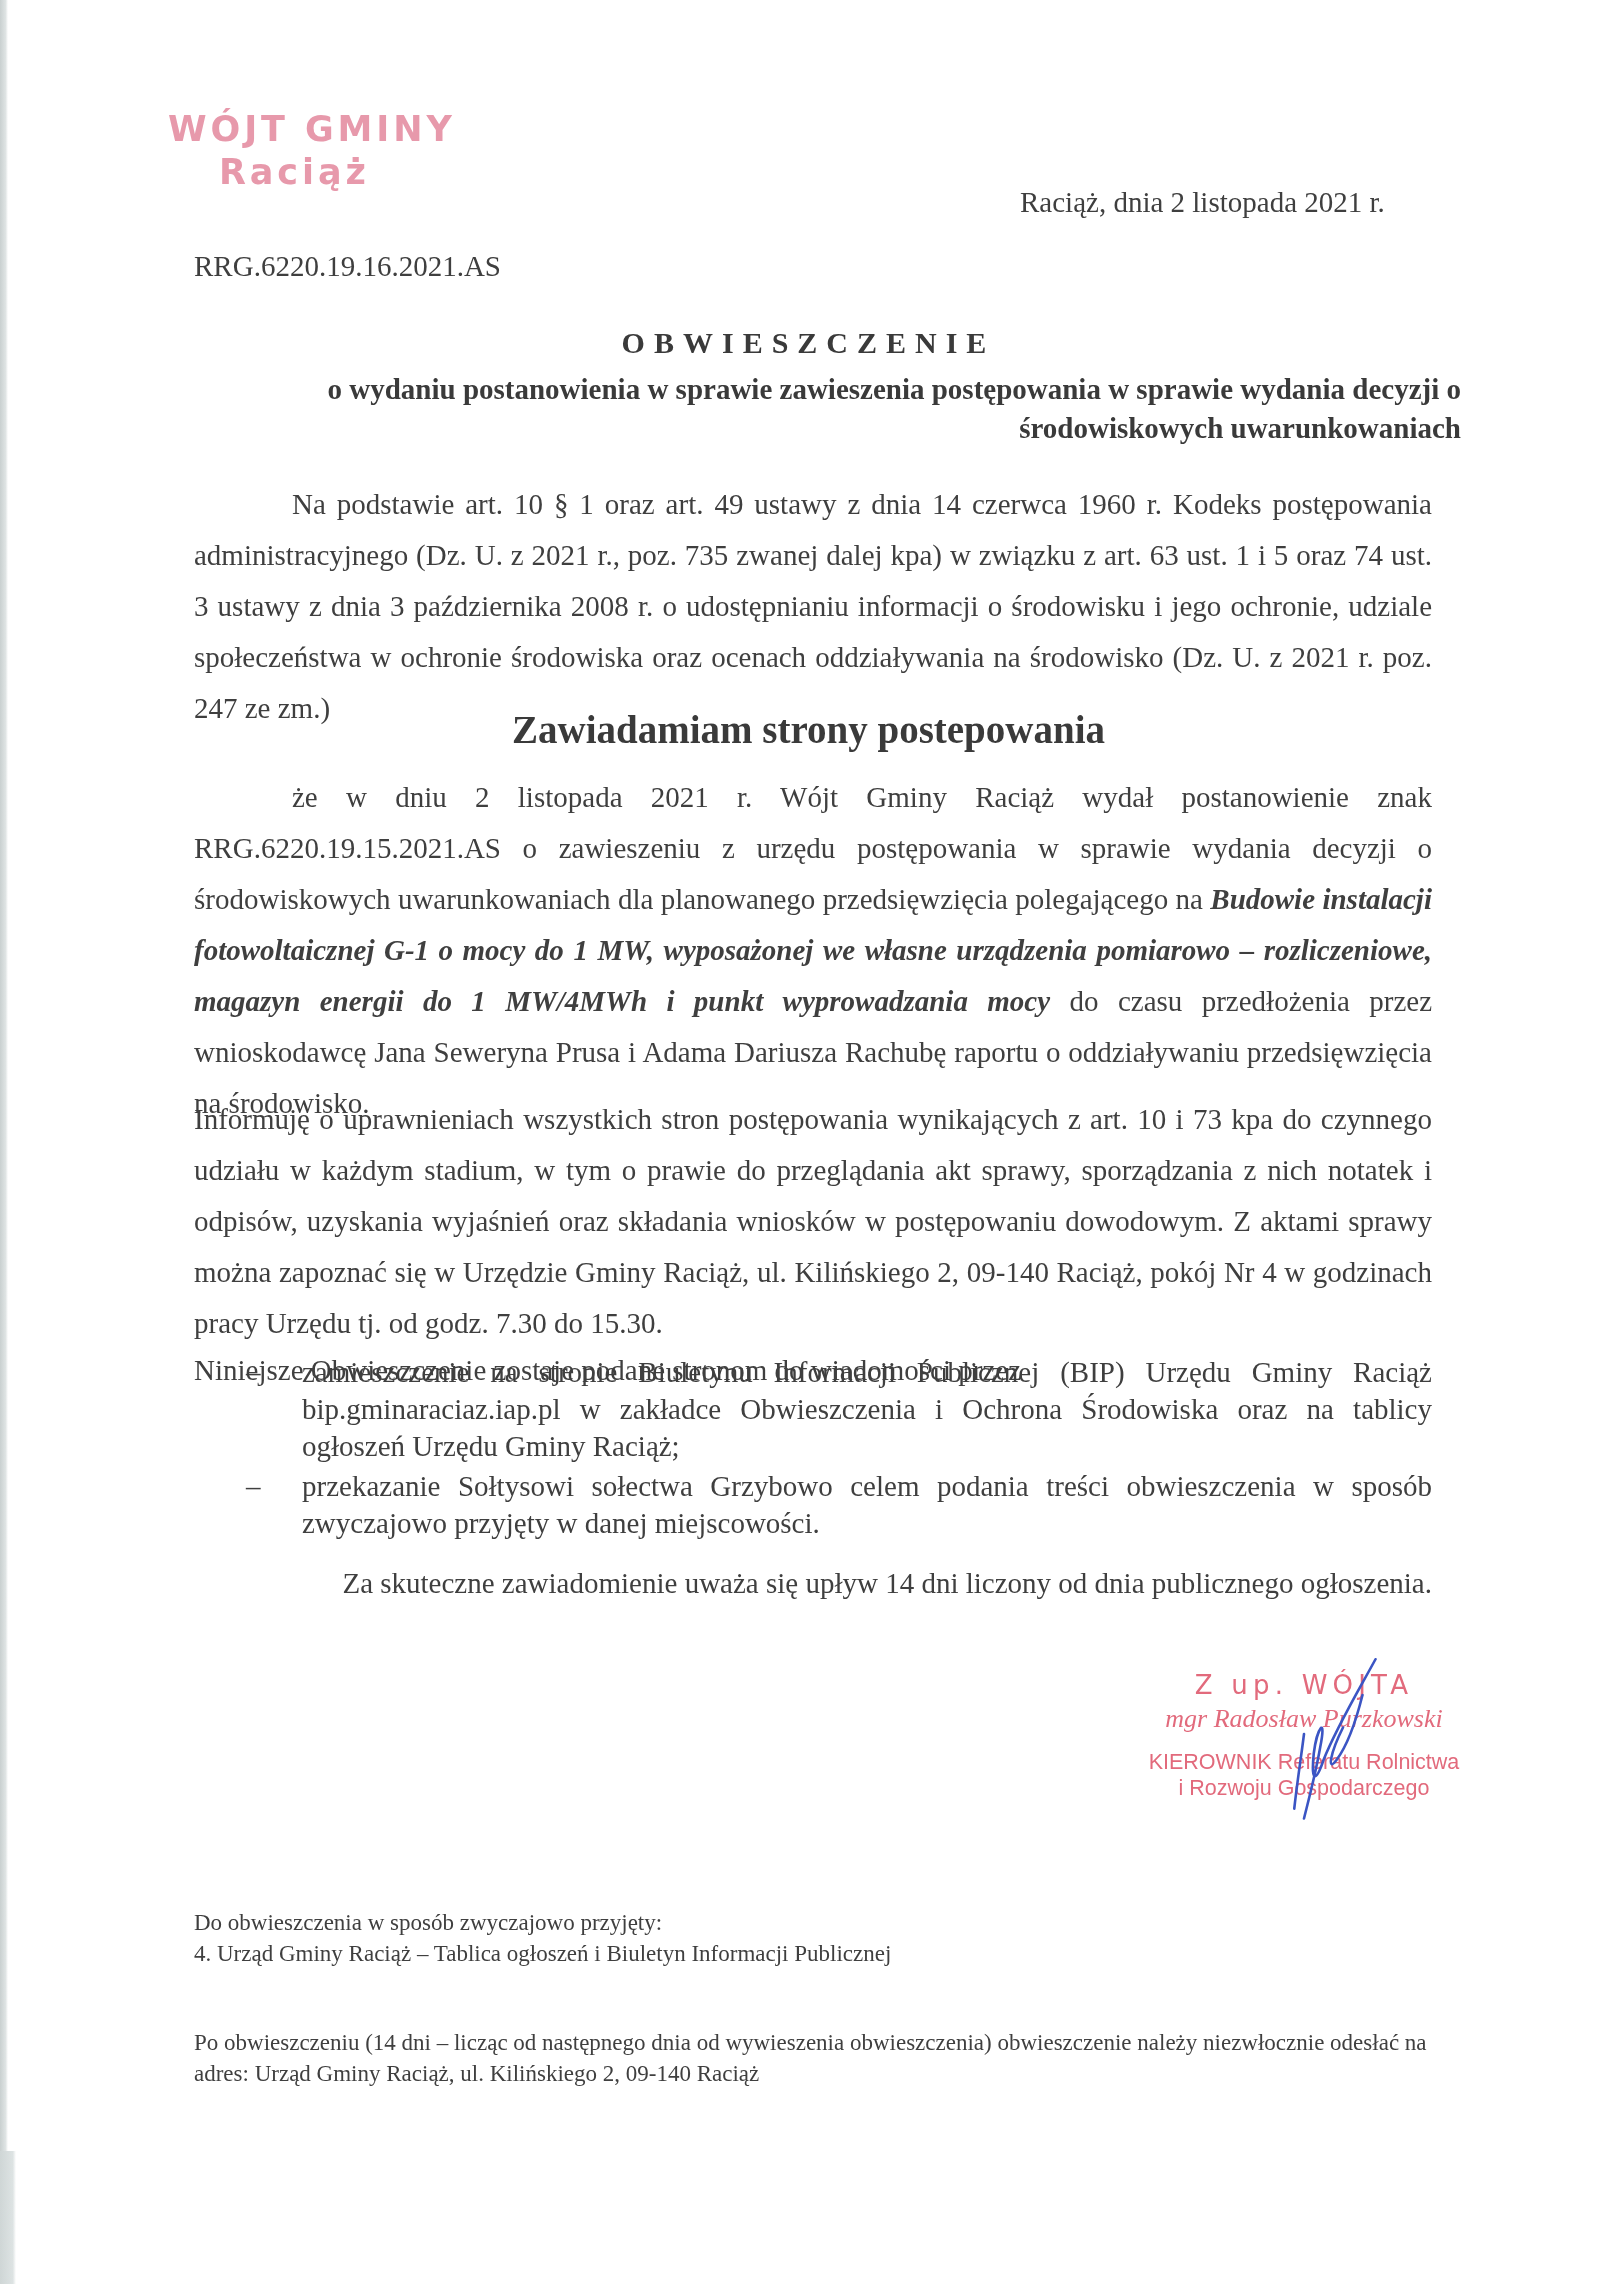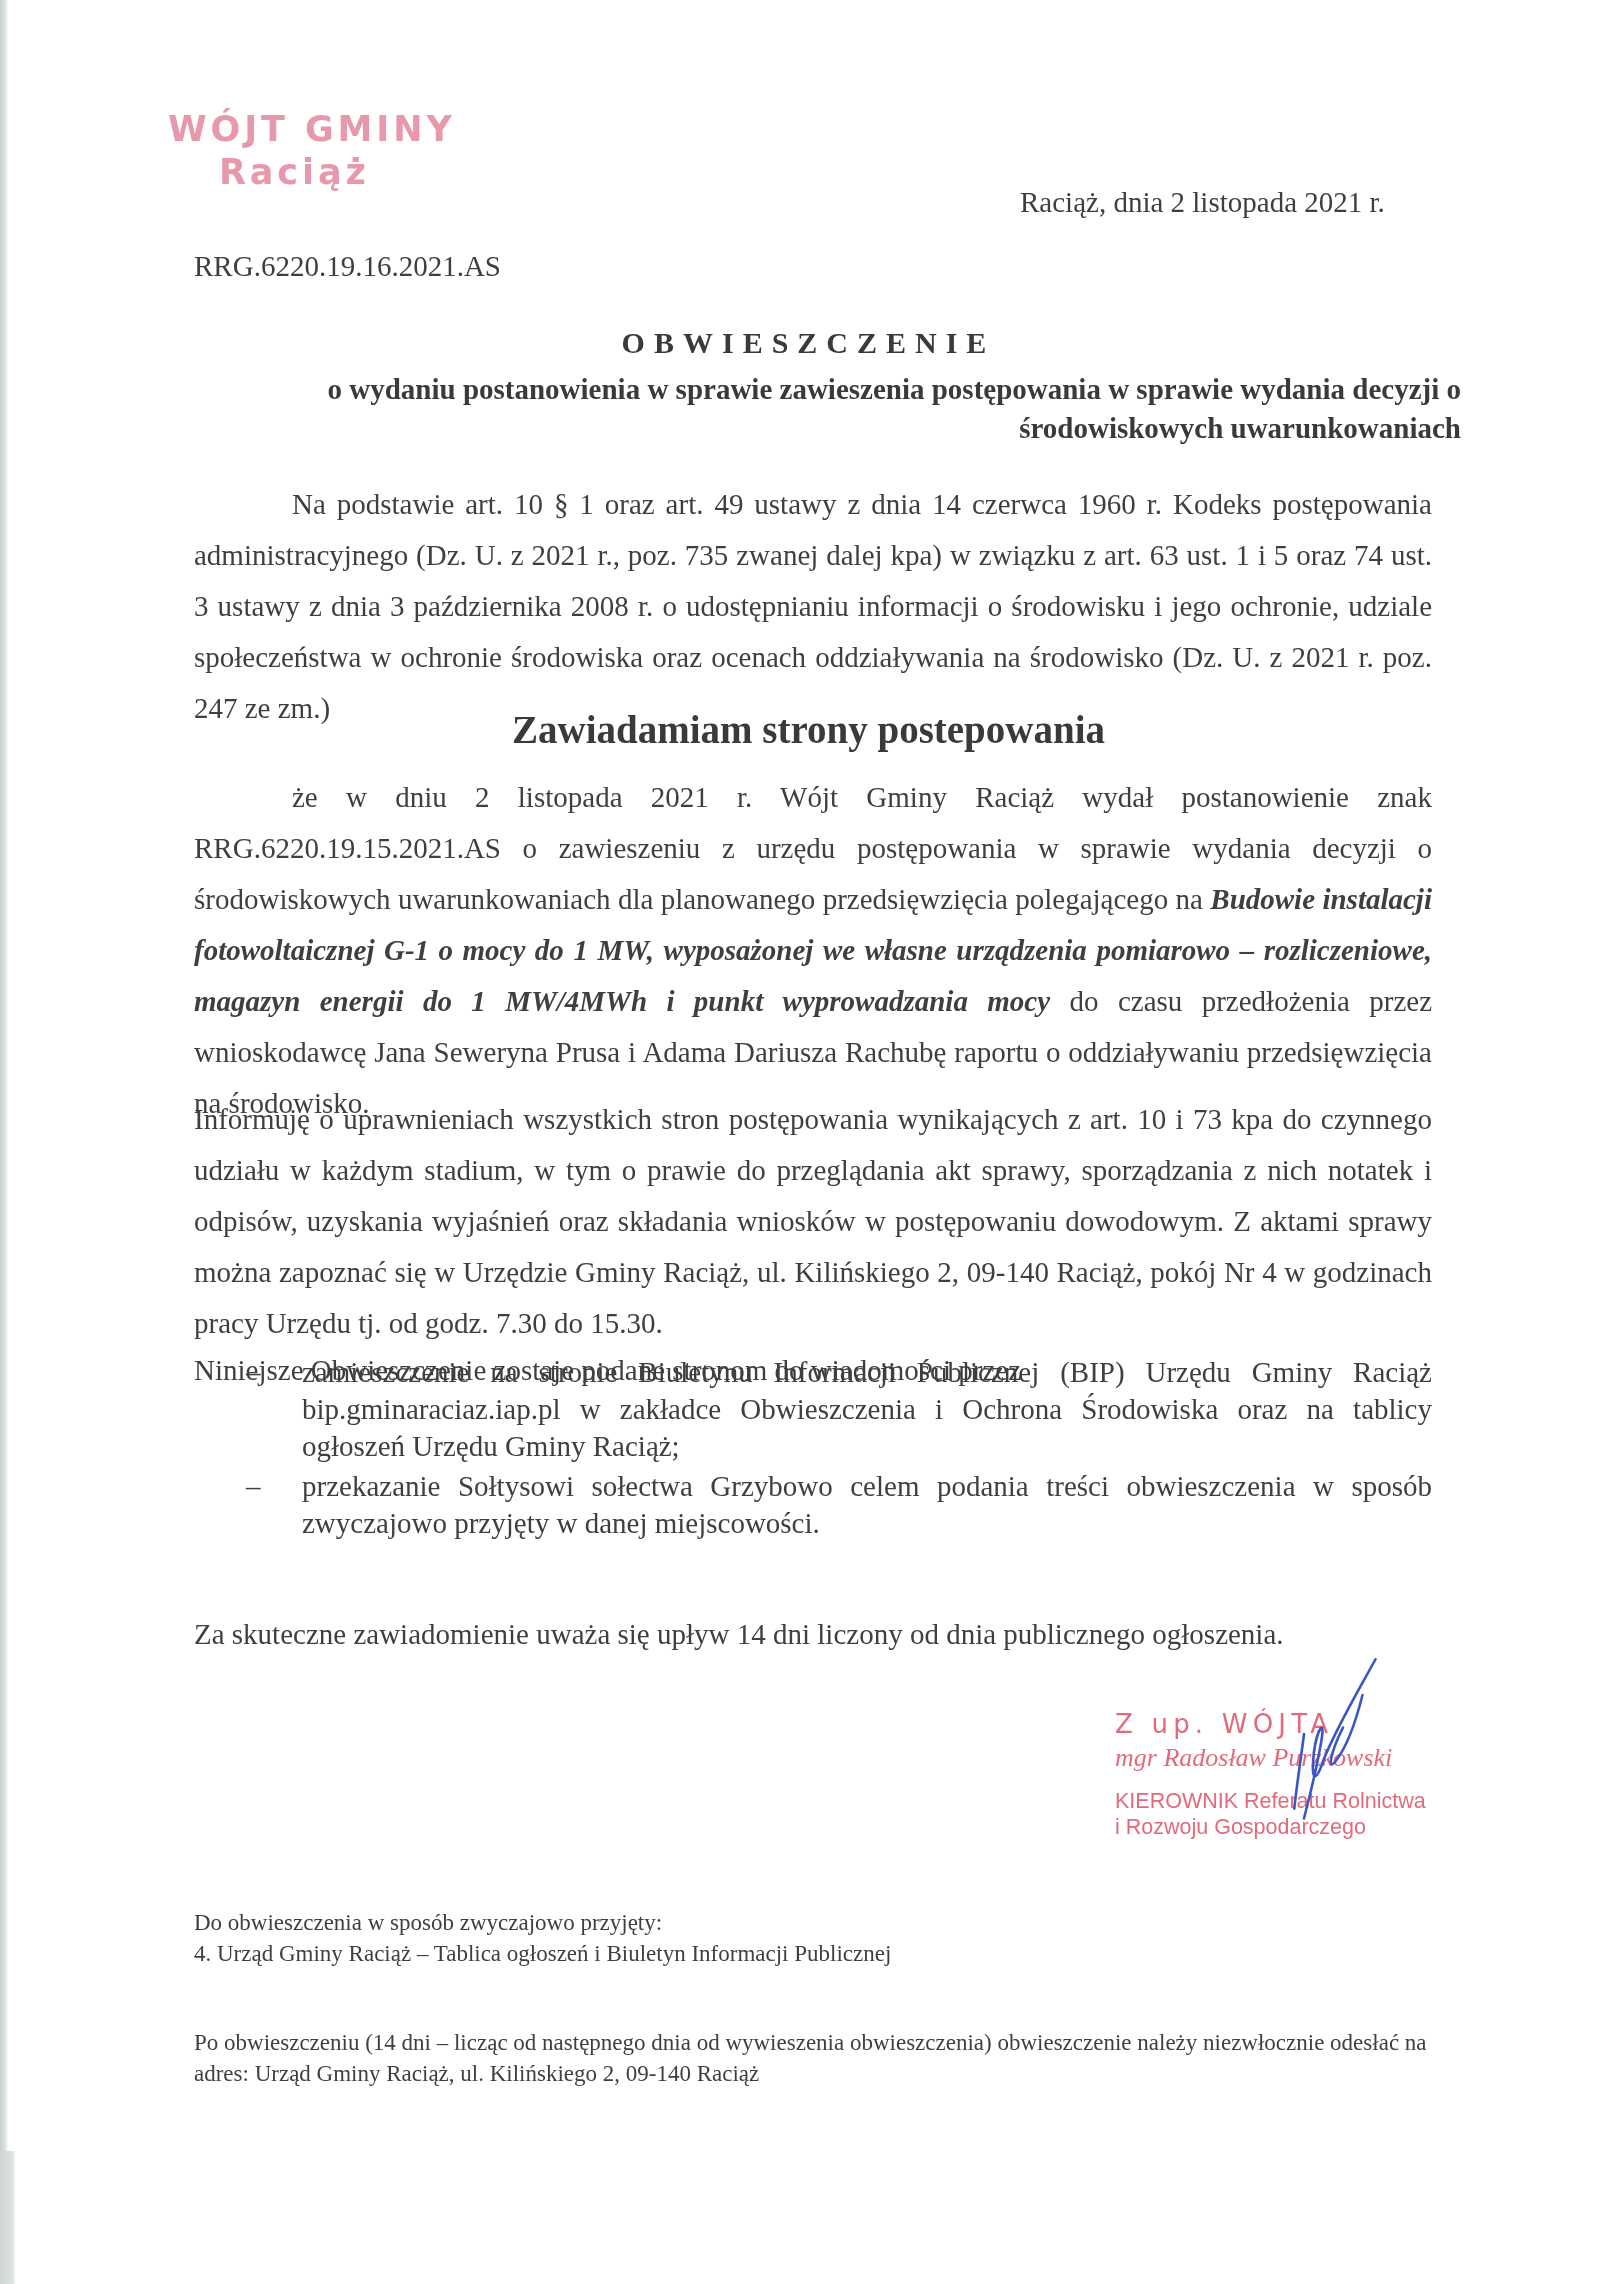--- a/index.html
+++ b/index.html
@@ -39,21 +39,21 @@
     .section-heading {
       position: absolute; left: 0; width: 1617px; top: 707px; text-align: center;
       font-weight: bold; font-size: 39px; color: #3a3a3a;
     }
     .bold-italic { font-weight: bold; font-style: italic; }
     .bullet-list { position: absolute; left: 194px; width: 1238px; top: 1354px; font-size: 29px; line-height: 37px; color:#3f3f3f; }
     .bullet-item { display: flex; text-align: justify; margin-bottom: 2.6px; }
     .bullet-dash { width: 108px; flex: none; padding-left: 52px; box-sizing: border-box; }
     .bullet-text { flex: 1; text-align: justify; }
     .signature-block {
-      position: absolute; left: 1115px; top: 1669px; width: 378px; text-align: left; color: #e26a7c; margin-top: 39px;
+      position: absolute; left: 1115px; top: 1669px; width: 378px; text-align: center; color: #e26a7c;
     }
     .sig-l1 { font-family: "DejaVu Sans", sans-serif; font-size: 26px; letter-spacing: 5.2px; line-height: 33px; }
     .sig-l2 { font-family: "Liberation Serif", serif; font-style: italic; font-size: 26px; line-height: 33px; }
     .sig-l3 { font-family: "Liberation Sans", sans-serif; font-size: 21.5px; line-height: 26px; margin-top: 14.3px; }
     .sig-l4 { font-family: "Liberation Sans", sans-serif; font-size: 21.5px; line-height: 26px; }
     .handwriting { position: absolute; left: 1265px; top: 1656px; width: 130px; height: 169px; }
     .distribution { position: absolute; left: 194px; top: 1907px; font-size: 23px; line-height: 31px; color:#3f3f3f; }
     .footer-note { position: absolute; left: 194px; top: 2027px; width: 1238px; font-size: 23px; line-height: 31px; color:#3f3f3f; }
   </style>
 </head>
@@ -91,21 +91,21 @@
   <div class="bullet-item">
     <span class="bullet-dash">–</span>
     <span class="bullet-text">zamieszczenie na stronie Biuletynu Informacji Publicznej (BIP) Urzędu Gminy Raciąż bip.gminaraciaz.iap.pl w zakładce Obwieszczenia i Ochrona Środowiska oraz na tablicy ogłoszeń Urzędu Gminy Raciąż;</span>
   </div>
   <div class="bullet-item">
     <span class="bullet-dash">–</span>
     <span class="bullet-text">przekazanie Sołtysowi sołectwa Grzybowo celem podania treści obwieszczenia w sposób zwyczajowo przyjęty w danej miejscowości.</span>
   </div>
 </div>
 
-<div class="para" style="top:1609px; text-align:left;">Za skuteczne zawiadomienie uważa się upływ 14 dni liczony od dnia publicznego ogłoszenia.</div>
+<div class="para" style="top:1558px; text-align:right;">Za skuteczne zawiadomienie uważa się upływ 14 dni liczony od dnia publicznego ogłoszenia.</div>
 
 <div class="signature-block">
   <div class="sig-l1">Z up. WÓJTA</div>
   <div class="sig-l2">mgr Radosław Purzkowski</div>
   <div class="sig-l3">KIEROWNIK Referatu Rolnictwa</div>
   <div class="sig-l4">i Rozwoju Gospodarczego</div>
 </div>
 <svg class="handwriting" viewBox="0 0 200 260">
   <path d="M170 5 C 140 60, 110 110, 90 160 C 80 190, 70 200, 75 150 C 80 110, 95 90, 85 140 C 78 180, 70 210, 60 250 M 60 120 C 55 160, 50 190, 45 235 M 120 110 C 100 150, 95 180, 110 160 C 125 140, 140 100, 150 60" fill="none" stroke="#3b55c4" stroke-width="4" stroke-linecap="round"></path>
 </svg>

